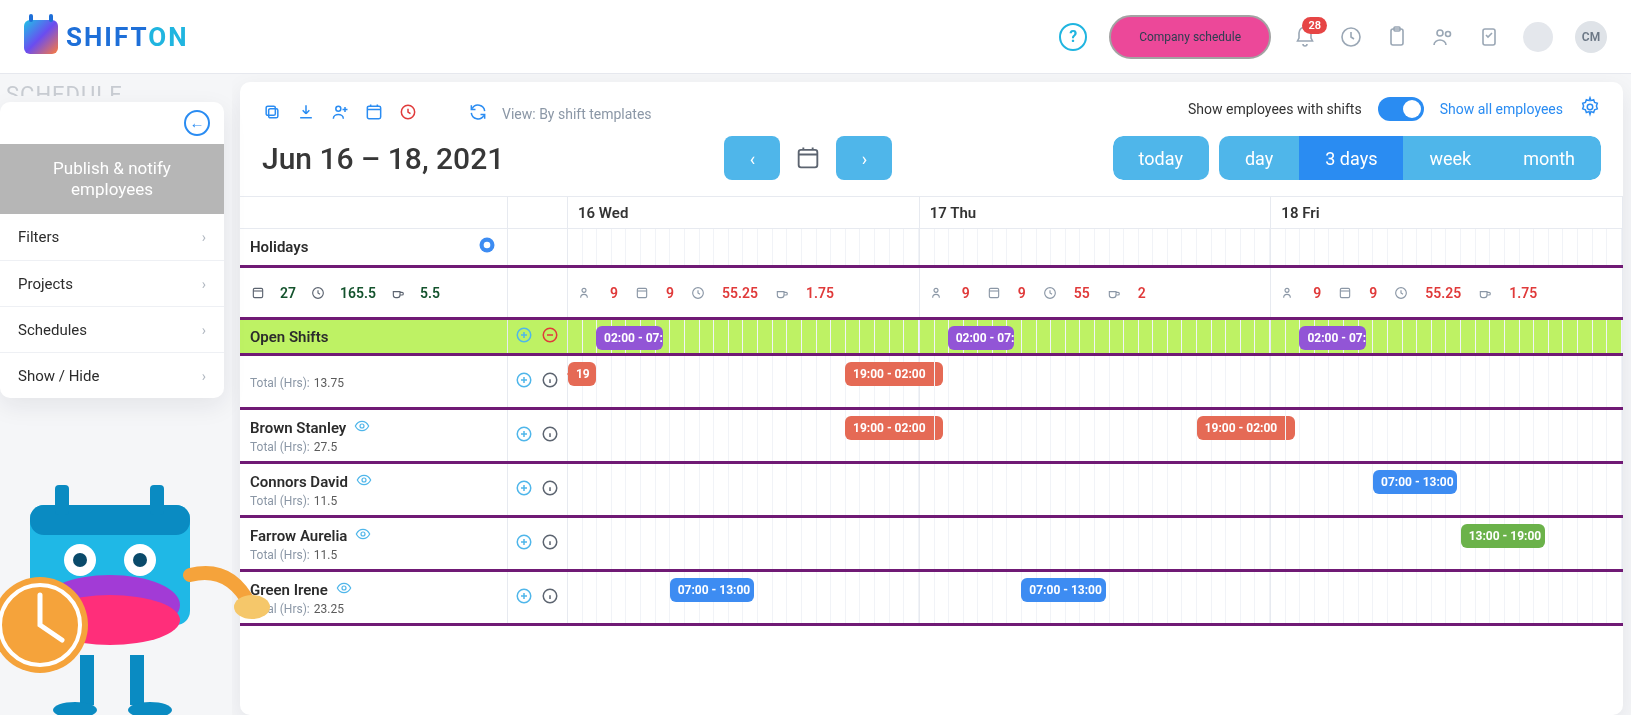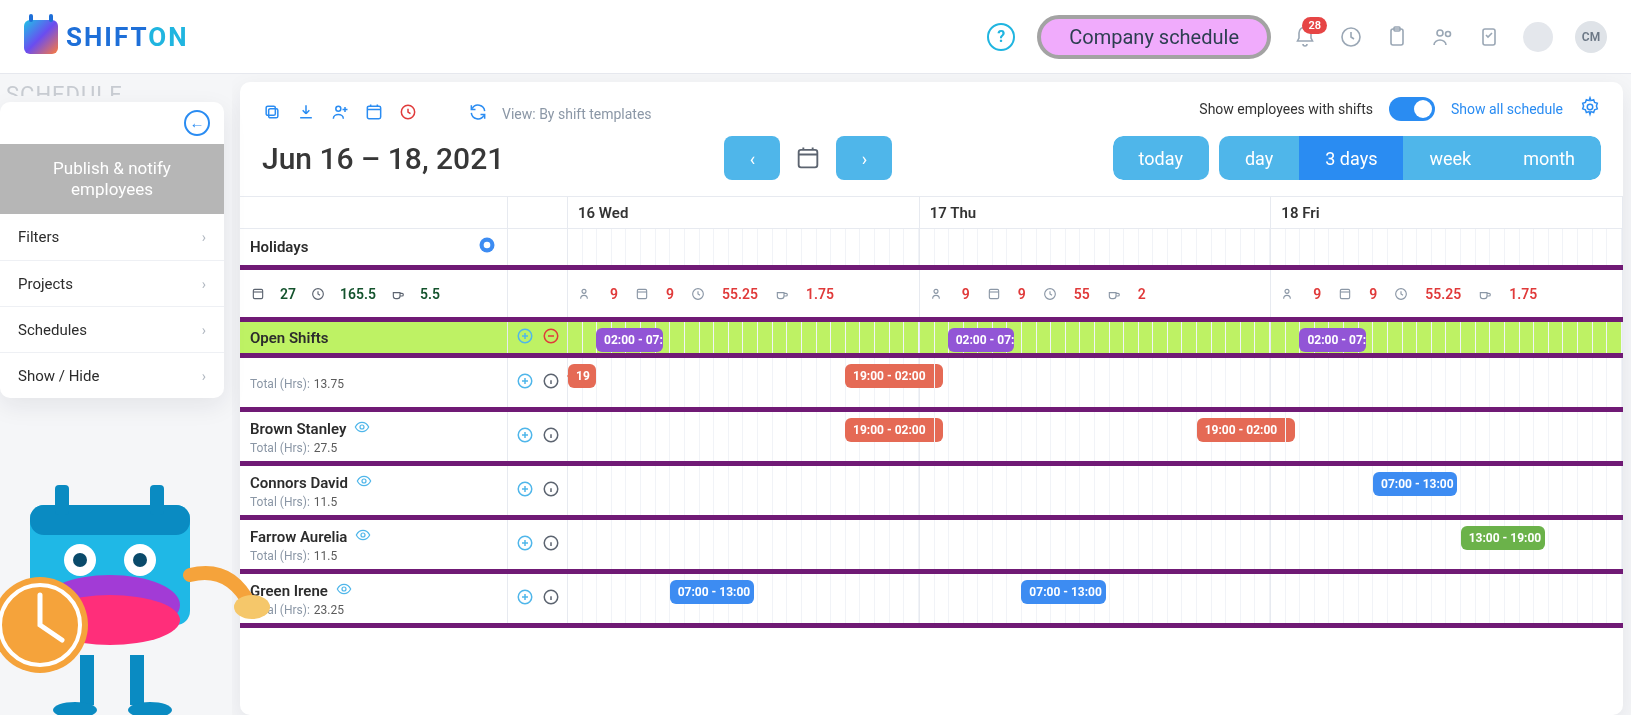--- a/index.html
+++ b/index.html
@@ -8,21 +8,21 @@
   .topbar{height:74px;background:#fff;display:flex;align-items:center;padding:0 24px;border-bottom:1px solid #e6e8ee;}
   .logo{display:flex;align-items:center;gap:8px;}
   .logo-mark{width:34px;height:34px;background:linear-gradient(135deg,#1ec4e6,#6a4df0,#ff7b3a);border-radius:6px;position:relative;}
   .logo-mark::before{content:"";position:absolute;top:-6px;left:5px;width:4px;height:8px;background:#1e6fd8;border-radius:2px;box-shadow:20px 0 #1e6fd8;}
   .logo-text{font-size:26px;font-weight:700;letter-spacing:2px;}
   .logo-text .a{color:#1e6fd8;}
   .logo-text .b{color:#20b5e0;}
   .top-spacer{flex:1;}
   .top-actions{display:flex;align-items:center;gap:22px;}
   .help-ic{width:28px;height:28px;border:2px solid #20b5e0;border-radius:50%;color:#20b5e0;display:flex;align-items:center;justify-content:center;font-weight:700;font-size:16px;}
-  .company-btn{height:44px;border:4px solid #a3a3a3;border-radius:22px;padding:0 28px;display:flex;align-items:center;font-size:20px;color:#2c3e50;background:#f0abfc;cursor:pointer;}
+  .company-btn{height:44px;border:2px solid #a3a3a3;border-radius:22px;padding:0 28px;display:flex;align-items:center;font-size:12px;color:#2c3e50;background:#ec4899;cursor:pointer;}
   .ic-gray{color:#9aa7b5;display:inline-flex;}
   .ic-gray svg{width:24px;height:24px;stroke:#9aa7b5;stroke-width:1.6;fill:none;}
   .bell-wrap{position:relative;}
   .badge{position:absolute;top:-8px;right:-10px;background:#e64545;color:#fff;font-size:11px;font-weight:600;padding:2px 6px;border-radius:10px;}
   .avatar-circle{width:30px;height:30px;border-radius:50%;background:#e4e7ec;}
   .user-chip{width:32px;height:32px;border-radius:50%;background:#dfe3e8;color:#6b7785;display:flex;align-items:center;justify-content:center;font-size:12px;font-weight:600;}
   
   .layout{display:flex;height:calc(715px - 74px);}
   .sidebar-col{width:232px;padding:6px 8px 0 0;position:relative;}
   .schedule-cut{font-size:22px;color:#c7cbd1;letter-spacing:1px;margin:2px 0 6px 6px;height:14px;overflow:hidden;}
@@ -62,21 +62,21 @@
   .range-btns button.active{background:#2a8cf2;}
   .range-btns .single{border-radius:10px;margin-right:10px;}
   .range-btns .group{display:flex;border-radius:10px;overflow:hidden;}
   
   .grid{flex:1;overflow:hidden;border-top:1px solid #e7eaf0;display:flex;flex-direction:column;}
   .leftw{width:268px;}
   .actw{width:60px;}
   .dayw{flex:1;}
   .ghead{display:flex;height:32px;border-bottom:1px solid #e7eaf0;font-size:15px;font-weight:600;color:#333;}
   .ghead>div{border-right:1px solid #e7eaf0;display:flex;align-items:center;padding:0 10px;}
-  .grow{display:flex;border-bottom:5px solid #701a75;min-height:36px;}
+  .grow{display:flex;border-bottom:3px solid #701a75;min-height:36px;justify-content:flex-end;}
   .grow>div{border-right:1px solid #e7eaf0;}
   .name-cell{display:flex;flex-direction:column;justify-content:center;padding:6px 10px;}
   .emp-name{font-size:15px;font-weight:600;color:#2c2c2c;display:flex;align-items:center;gap:8px;}
   .eye svg{width:16px;height:16px;stroke:#4fb6ea;fill:none;stroke-width:1.8;}
   .sub{font-size:12px;color:#8b97a6;margin-top:2px;}
   .sub .val{color:#5b5b5b;margin-left:4px;}
   .act-cell{display:flex;align-items:center;justify-content:center;gap:8px;}
   .plus-ic svg,.info-ic svg,.minus-ic svg{width:18px;height:18px;stroke-width:2;fill:none;}
   .plus-ic svg{stroke:#4fb6ea;}
   .info-ic svg{stroke:#5c6470;}
@@ -241,21 +241,21 @@
         <span class="tb-ic">
             <svg viewBox="0 0 24 24">
               <path d="M20 11A8 8 0 0 0 5 8m-1 5a8 8 0 0 0 15 3"></path>
               <path d="M4 4v5h5m11 11v-5h-5"></path>
             </svg>
           </span>
         <span class="view-label">View: By shift templates</span>
         <div class="toolbar-right">
           <span class="emp-label">Show employees with shifts</span>
           <div class="toggle"></div>
-          <span class="link">Show all schedule</span>
+          <span class="link">Show all employees</span>
           <span class="gear"><svg viewBox="0 0 24 24">
                 <circle cx="12" cy="12" r="3"></circle>
                 <path d="M12 2l1 3 3-1 1 3 3 1-1 3 1 3-3 1-1 3-3-1-1 3-1-3-3 1-1-3-3-1 1-3-1-3 3-1 1-3 3 1z"></path>
               </svg></span>
         </div>
       </div>
 
       <div class="daterow">
         <div class="datelabel">Jun 16 – 18, 2021</div>
         <div class="nav-center">

